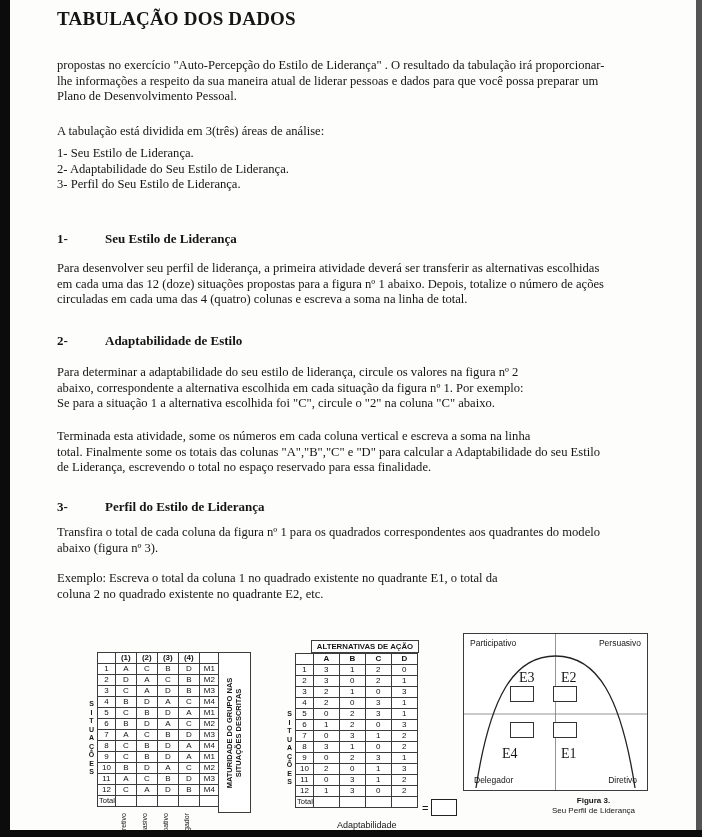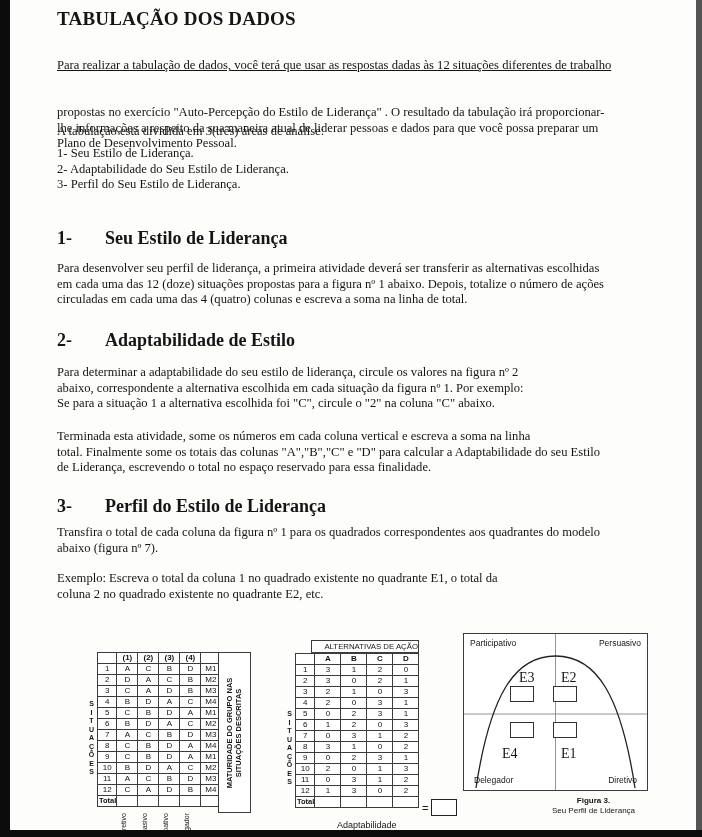--- a/index.html
+++ b/index.html
@@ -4,43 +4,43 @@
 <style>
   *{margin:0;padding:0;box-sizing:border-box}
   html,body{width:702px;height:837px}
   body{position:relative;background:#fdfdfb;overflow:hidden;font-family:"Liberation Serif",serif;color:#151515}
   .abs{position:absolute}
   .text{left:57px;width:622px;font-size:12.6px;line-height:15.6px;white-space:pre}
   .pre{white-space:pre}
   .block{display:block}
   .uline{text-decoration:underline}
   .doc-title{left:57px;top:8px;font-size:19px;font-weight:bold;letter-spacing:.2px}
-  .head{font-size:18px;font-weight:bold}
+  .head{font-size:13px;font-weight:bold}
   .head .num{display:inline-block;width:48px}
 
   table.grid{position:absolute;border-collapse:collapse;background:#fff;font-family:"Liberation Sans",sans-serif;font-size:8px;color:#111}
   .grid th,.grid td{border:1px solid #3c3c3c;text-align:center;height:10.5px;padding:0;line-height:10px;font-weight:normal}
   .grid th{font-weight:bold}
   .nc{width:16px}
   .lc{width:21px}
   .mc{width:20px}
   .vc{width:26px}
-  td.total{font-size:7.5px;text-align:left;padding-left:1px;white-space:nowrap;font-weight:bold}
+  td.total{font-size:7.5px;text-align:left;padding-left:1px;white-space:nowrap;font-weight:normal}
 
   .vword{position:absolute;display:flex;align-items:center;justify-content:center;width:11px}
   .vtext{writing-mode:vertical-lr;text-orientation:upright;font-family:"Liberation Sans",sans-serif;font-weight:bold;font-size:7px;letter-spacing:1.5px;line-height:11px}
 
   .mat-box{position:absolute;width:33px;border:1px solid #3c3c3c;display:flex;align-items:center;justify-content:center;background:#fff}
   .rot{transform:rotate(-90deg);width:152px;text-align:center;font-family:"Liberation Sans",sans-serif;font-weight:bold;font-size:7.5px;line-height:9px;white-space:pre}
 
   .style-label-clip{position:absolute;top:161px;width:18px;height:18px;overflow:hidden}
   .style-label-rot{display:block;writing-mode:vertical-rl;transform:rotate(180deg);font-family:"Liberation Sans",sans-serif;font-size:7px;line-height:16px}
 
   .f2-title{position:absolute;left:27px;top:0;width:108px;height:13px;border:1px solid #3c3c3c;background:#fff;
-            font-family:"Liberation Sans",sans-serif;font-weight:normal;font-size:7.8px;text-align:right;line-height:12px}
+            font-family:"Liberation Sans",sans-serif;font-weight:bold;font-size:7.8px;text-align:center;line-height:12px}
 
   .equals-row{display:flex;align-items:center;gap:3px;font-family:"Liberation Sans",sans-serif;font-size:11px}
   .score-box{display:inline-block;width:26px;height:17px;border:1.5px solid #222;background:#fff}
   .adapt-label{font-family:"Liberation Sans",sans-serif;font-size:9px}
 
   .f3-frame{position:absolute;left:0;top:0;width:185px;height:158px;border:1px solid #3c3c3c;background:#fff}
   .f3-svg{position:absolute;left:0;top:0}
   .f3-svg .mid{stroke:#7a7a7a;stroke-width:.8}
   .f3-svg .bell{stroke:#222;stroke-width:1.3;fill:none}
   .q{position:absolute;font-family:"Liberation Sans",sans-serif;font-size:8.5px}
@@ -53,21 +53,20 @@
   .edge.left{left:0;top:0;width:10px;height:837px;background:#0c0c0c}
   .edge.right{left:696px;top:0;width:6px;height:837px;background:#545454}
   .edge.bottom{left:0;top:830px;width:702px;height:7px;background:#0c0c0c}
 </style>
 </head>
 <body>
 
 <h1 class="abs doc-title">TABULAÇÃO DOS DADOS</h1>
 
 <div class="abs text" style="top:27px">
-  <span class="block uline">Para realizar a tabulação de dados, você terá que usar as respostas dadas às 12 situações diferentes de trabalho</span>
   <span class="block pre">propostas no exercício "Auto-Percepção do Estilo de Liderança" . O resultado da tabulação irá proporcionar-
 lhe informações a respeito da sua maneira atual de liderar pessoas e dados para que você possa preparar um
 Plano de Desenvolvimento Pessoal.</span>
 </div>
 
 <div class="abs text" style="top:124px">A tabulação está dividida em 3(três) áreas de análise:</div>
 <div class="abs text pre" style="top:146px">1- Seu Estilo de Liderança.
 2- Adaptabilidade do Seu Estilo de Liderança.
 3- Perfil do Seu Estilo de Liderança.</div>
 
@@ -79,21 +78,21 @@
 <div class="abs text head" style="top:333px"><span class="num">2-</span><span>Adaptabilidade de Estilo</span></div>
 <div class="abs text pre" style="top:365px">Para determinar a adaptabilidade do seu estilo de liderança, circule os valores na figura nº 2
 abaixo, correspondente a alternativa escolhida em cada situação da figura nº 1. Por exemplo:
 Se para a situação 1 a alternativa escolhida foi "C", circule o "2" na coluna "C" abaixo.</div>
 <div class="abs text pre" style="top:429px">Terminada esta atividade, some os números em cada coluna vertical e escreva a soma na linha
 total. Finalmente some os totais das colunas "A","B","C" e "D" para calcular a Adaptabilidade do seu Estilo
 de Liderança, escrevendo o total no espaço reservado para essa finalidade.</div>
 
 <div class="abs text head" style="top:499px"><span class="num">3-</span><span>Perfil do Estilo de Liderança</span></div>
 <div class="abs text pre" style="top:525px">Transfira o total de cada coluna da figura nº 1 para os quadrados correspondentes aos quadrantes do modelo
-abaixo (figura nº 7).</div>
+abaixo (figura nº 3).</div>
 <div class="abs text pre" style="top:571px">Exemplo: Escreva o total da coluna 1 no quadrado existente no quadrante E1, o total da
 coluna 2 no quadrado existente no quadrante E2, etc.</div>
 
 <div class="abs" style="left:86px;top:652px;width:180px;height:185px">
   <div class="vword" style="left:0;top:30px;height:112px">
     <span class="vtext">SITUAÇÕES</span>
   </div>
   <table class="grid" style="left:11px;top:0">
     <thead>
       <tr>

